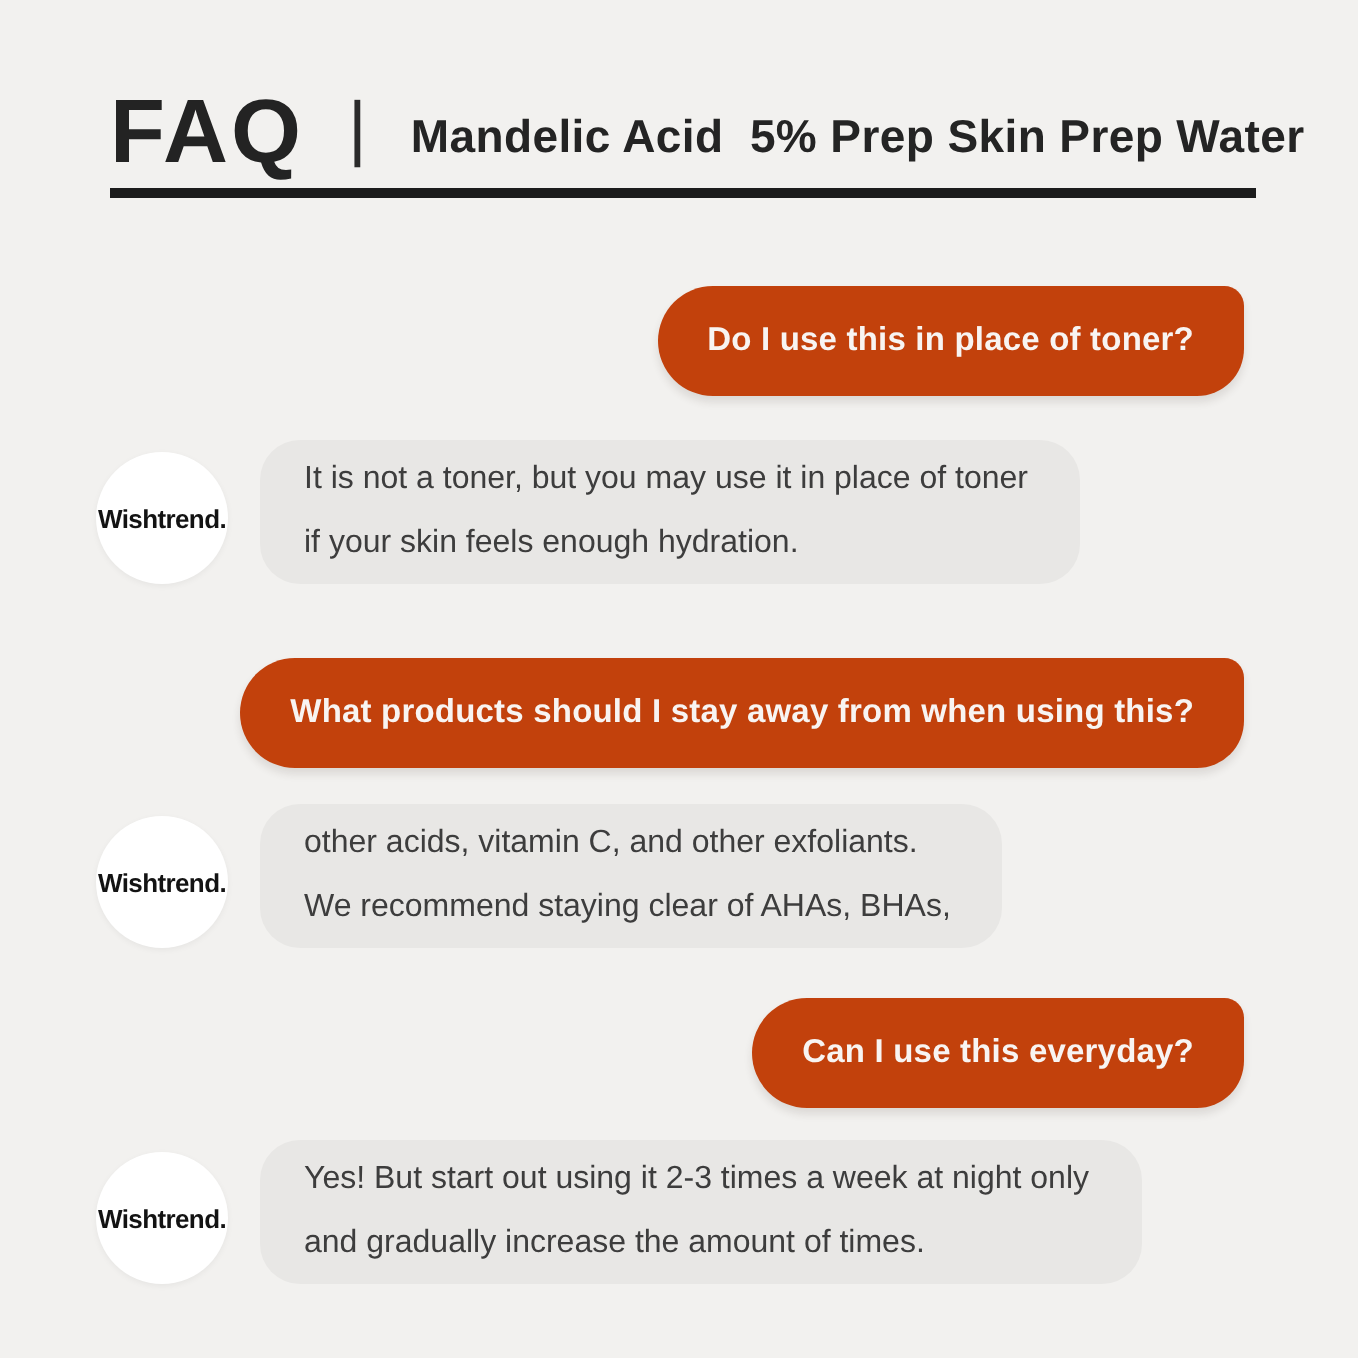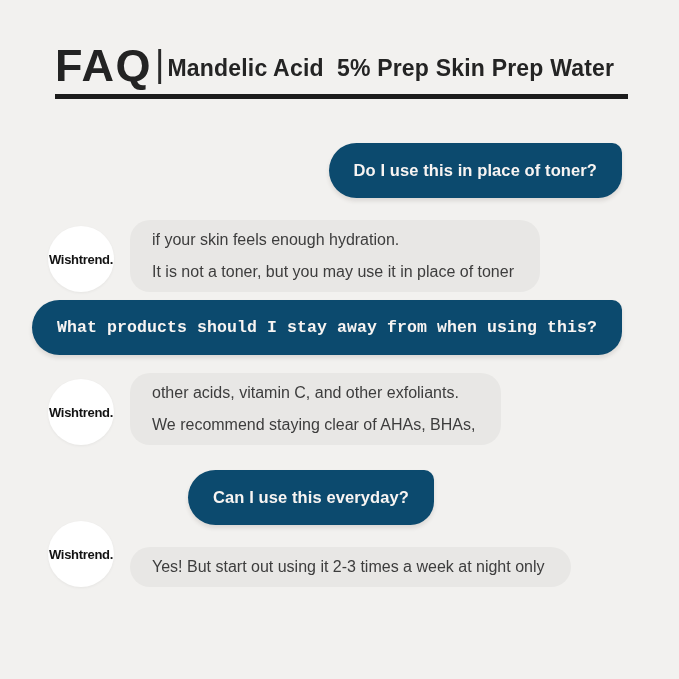--- a/index.html
+++ b/index.html
@@ -8,21 +8,21 @@
     position: relative;
     width: 679px;
     height: 679px;
     margin: 0 auto;
     background: #f2f1ef;
     font-family: "Liberation Sans", sans-serif;
     overflow: hidden;
   }
   
   .header { padding: 42px 51px 0 55px; }
-  .header-row { display: flex; align-items: center; gap: 3px; height: 48px; }
+  .header-row { display: flex; align-items: center; gap: 22px; height: 48px; }
   .faq-label {
     font-size: 45px;
     font-weight: 700;
     letter-spacing: 1.5px;
     color: #232323;
     line-height: 48px;
   }
   .header-divider {
     font-size: 36px;
     font-weight: 300;
@@ -39,36 +39,36 @@
     padding-top: 4px;
   }
   .header-rule {
     margin-top: 4px;
     height: 5px;
     background: #1c1c1c;
   }
   
   .q-row { display: flex; justify-content: flex-end; padding-right: 57px; }
   .q-bubble {
-    background: #0c4a6e;
+    background: #c2410c;
     color: #f8f4f2;
     height: 55px;
     display: flex;
     align-items: center;
     padding: 0 25px;
     border-radius: 28px 10px 24px 28px;
     font-size: 16.5px;
     font-weight: 600;
     letter-spacing: 0.1px;
     box-shadow: 0 3px 4px rgba(60, 40, 35, 0.12);
     white-space: nowrap;
   }
   .q1 { margin-top: 44px; }
-  .q2 { margin-top: 8px; font-family: Liberation Mono, monospace; }
-  .q3 { margin-top: 25px; justify-content: center; }
+  .q2 { margin-top: 37px; }
+  .q3 { margin-top: 25px; }
   
   .a-row { display: flex; align-items: flex-end; padding-left: 48px; }
   .a1 { margin-top: 22px; }
   .a2 { margin-top: 18px; }
   .a3 { margin-top: 16px; }
   .avatar {
     flex: none;
     width: 66px;
     height: 66px;
     border-radius: 50%;
@@ -112,22 +112,22 @@
 
   <div class="q-row q1">
     <div class="q-bubble">Do I use this in place of toner?</div>
   </div>
 
   <div class="a-row a1">
     <div class="avatar">
       <span class="avatar-label">Wishtrend.</span>
     </div>
     <div class="a-bubble">
+      <div class="a-line">It is not a toner, but you may use it in place of toner</div>
       <div class="a-line">if your skin feels enough hydration.</div>
-      <div class="a-line">It is not a toner, but you may use it in place of toner</div>
     </div>
   </div>
 
   <div class="q-row q2">
     <div class="q-bubble">What products should I stay away from when using this?</div>
   </div>
 
   <div class="a-row a2">
     <div class="avatar">
       <span class="avatar-label">Wishtrend.</span>
@@ -141,16 +141,17 @@
   <div class="q-row q3">
     <div class="q-bubble">Can I use this everyday?</div>
   </div>
 
   <div class="a-row a3">
     <div class="avatar">
       <span class="avatar-label">Wishtrend.</span>
     </div>
     <div class="a-bubble">
       <div class="a-line">Yes! But start out using it 2-3 times a week at night only</div>
+      <div class="a-line">and gradually increase the amount of times.</div>
     </div>
   </div>
 
 </div>
 
 </body></html>

